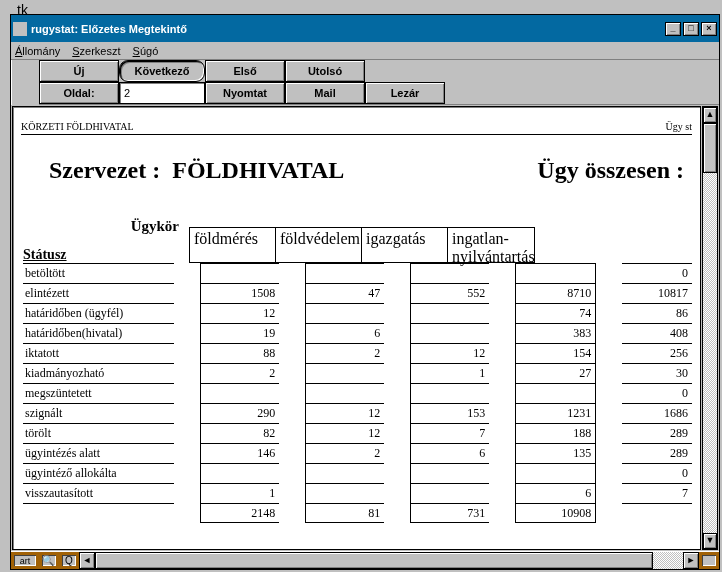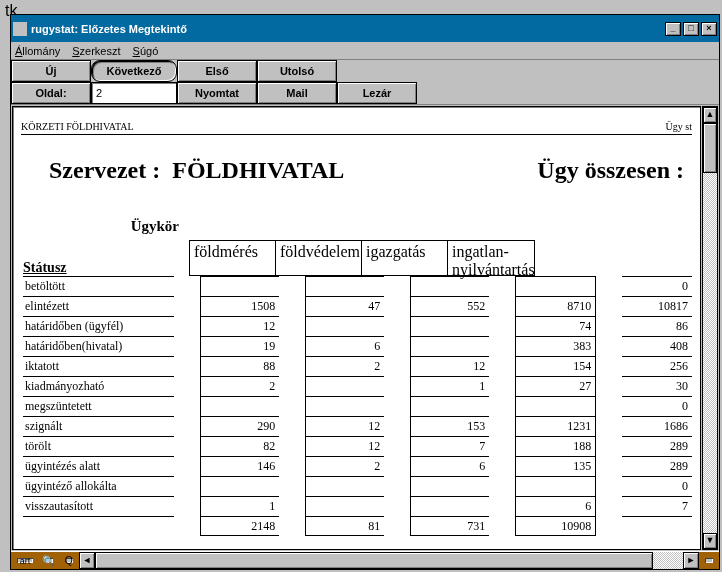--- a/index.html
+++ b/index.html
@@ -8,22 +8,22 @@
     font-family: "MS Sans Serif", Arial, sans-serif;
     font-size: 11px;
     background: #c0c0c0;
     width: 722px;
     height: 572px;
     overflow: hidden;
     position: relative;
   }
   .back-title {
     position: absolute;
-    left: 5px; top: 2px;
-    font-size: 16px;
+    left: 17px; top: 2px;
+    font-size: 14px;
     color: #000;
   }
   .window {
     position: absolute;
     left: 10px; top: 14px;
     width: 710px; height: 556px;
     background: #c0c0c0;
     border: 1px solid #000;
     box-shadow: inset 1px 1px 0 #fff;
     display: flex;
@@ -69,20 +69,21 @@
     border-bottom: 1px solid #808080;
   }
   .menu-item {
     margin-right: 12px;
     cursor: default;
   }
   .menu-item u { text-decoration: underline; }
   .toolbar {
     background: #c0c0c0;
     border-bottom: 1px solid #808080;
+    margin-left: 28px;
   }
   .toolbar-row {
     display: flex;
     align-items: stretch;
     height: 22px;
   }
   .tb-seg {
     border: 1px solid #000;
     box-shadow: inset 1px 1px 0 #fff, inset -1px -1px 0 #808080;
     background: #c0c0c0;
@@ -150,21 +151,21 @@
   .sb-track { flex: 1; background: repeating-conic-gradient(#c0c0c0 0 25%, #fff 0 50%) 0 0/2px 2px; position: relative; }
   .sb-thumb { position: absolute; top: 0; left: 0; right: 0; height: 50px; background: #c0c0c0; border: 1px solid #000; box-shadow: inset 1px 1px 0 #fff, inset -1px -1px 0 #808080; }
   .statusbar {
     height: 18px;
     background: #c0c0c0;
     border-top: 1px solid #fff;
     display: flex;
     align-items: stretch;
   }
   .status-seg {
-    border: 6px solid #a16207;
+    border: 3px solid #a16207;
     box-shadow: inset 1px 1px 0 #404040, inset -1px -1px 0 #fff;
     width: 20px;
     display: flex;
     align-items: center;
     justify-content: center;
     font-size: 10px;
   }
   .hscroll-track {
     flex: 1;
     background: repeating-conic-gradient(#c0c0c0 0 25%, #fff 0 50%) 0 0/2px 2px;
@@ -205,21 +206,21 @@
   }
   .c-status {
     width: 166px;
     text-align: left;
     font-size: 15px;
     font-weight: bold;
   }
   .c-status .sub {
     font-size: 14px;
     text-decoration: underline;
-    margin-top: 25px;
+    margin-top: 12px;
   }
   .c-col, .c-tot {
     border-left: 1px solid #000;
     border-top: 1px solid #000;
     border-bottom: 1px solid #000;
     font-size: 16px;
     padding: 2px 4px;
     display: flex;
     align-items: flex-start;
   }

